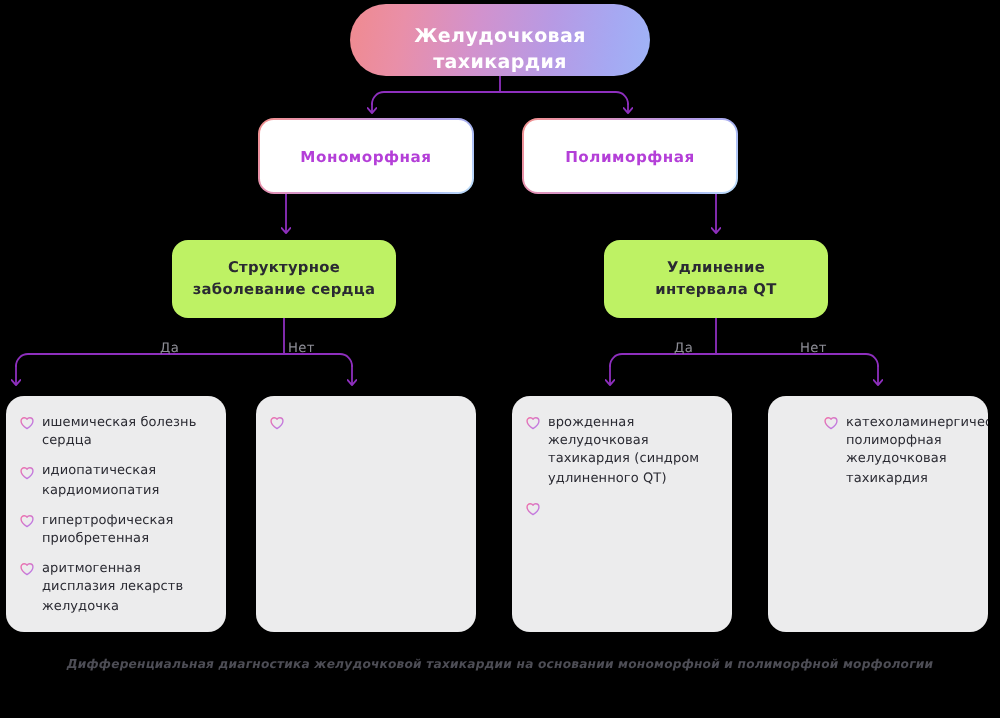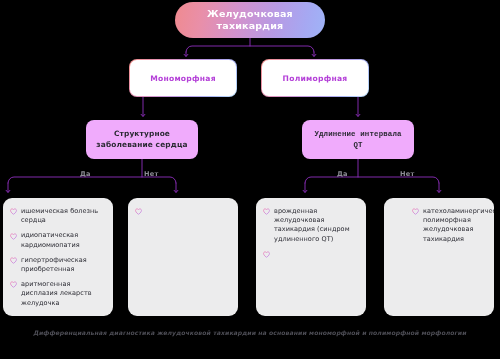--- a/index.html
+++ b/index.html
@@ -34,21 +34,21 @@
   
   .root-node {
     position: absolute;
     left: 175px;
     top: 2px;
     width: 150px;
     height: 36px;
     border-radius: 18px;
     background: linear-gradient(100deg, #f08a8f 0%, #e98fa8 18%, #d292cd 42%, #b79ae4 66%, #a6a8f2 86%, #9fb4f7 100%);
     display: flex;
-    align-items: center;
+    align-items: flex-end;
     justify-content: center;
     box-sizing: border-box;
     padding: 0 10px;
   }
   .root-node .root-text {
     color: #ffffff;
     font-size: 9.5px;
     font-weight: bold;
     line-height: 12.5px;
     text-align: center;
@@ -83,44 +83,44 @@
   }
   #box-mono { left: 129px; top: 59px; }
   #box-poly { left: 261px; top: 59px; }
 
   
   .gray-box {
     position: absolute;
     width: 112px;
     height: 39px;
     border-radius: 8px;
-    background: #f0abfc;
+    background: #bef264;
     display: flex;
     align-items: center;
     justify-content: center;
     box-sizing: border-box;
     padding: 0 7px;
   }
   .gray-box .gray-text {
     color: #2a2a32;
     font-size: 7.4px;
     font-weight: bold;
     line-height: 10.6px;
     text-align: center;
     letter-spacing: .15px;
   }
   #box-struct { left: 86px; top: 120px; }
-  #box-qt     { left: 302px; top: 120px; font-family: Liberation Mono, monospace; }
+  #box-qt     { left: 302px; top: 120px; }
 
   
   .branch-label {
     position: absolute;
     color: #8d8d96;
     font-size: 6.6px;
-    font-weight: bold;
+    font-weight: normal;
     letter-spacing: .2px;
     white-space: nowrap;
   }
   #label-da-left  { left: 80px;  top: 170px; }
   #label-net-left { left: 144px; top: 170px; }
   #label-da-right { left: 337px; top: 170px; }
   #label-net-right{ left: 400px; top: 170px; }
 
   
   .card {

